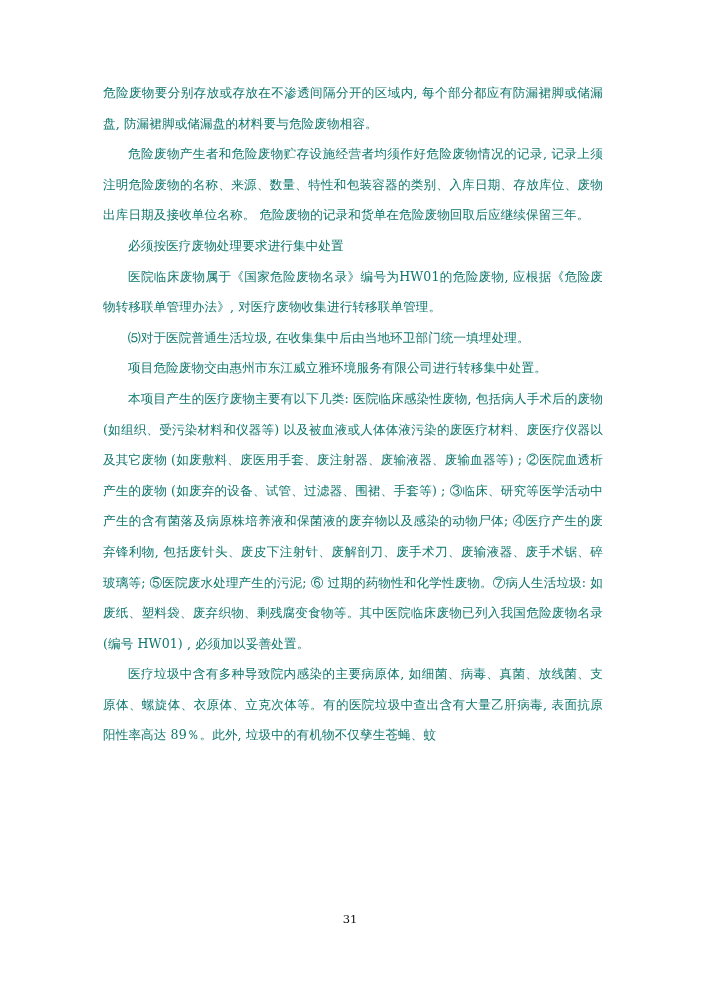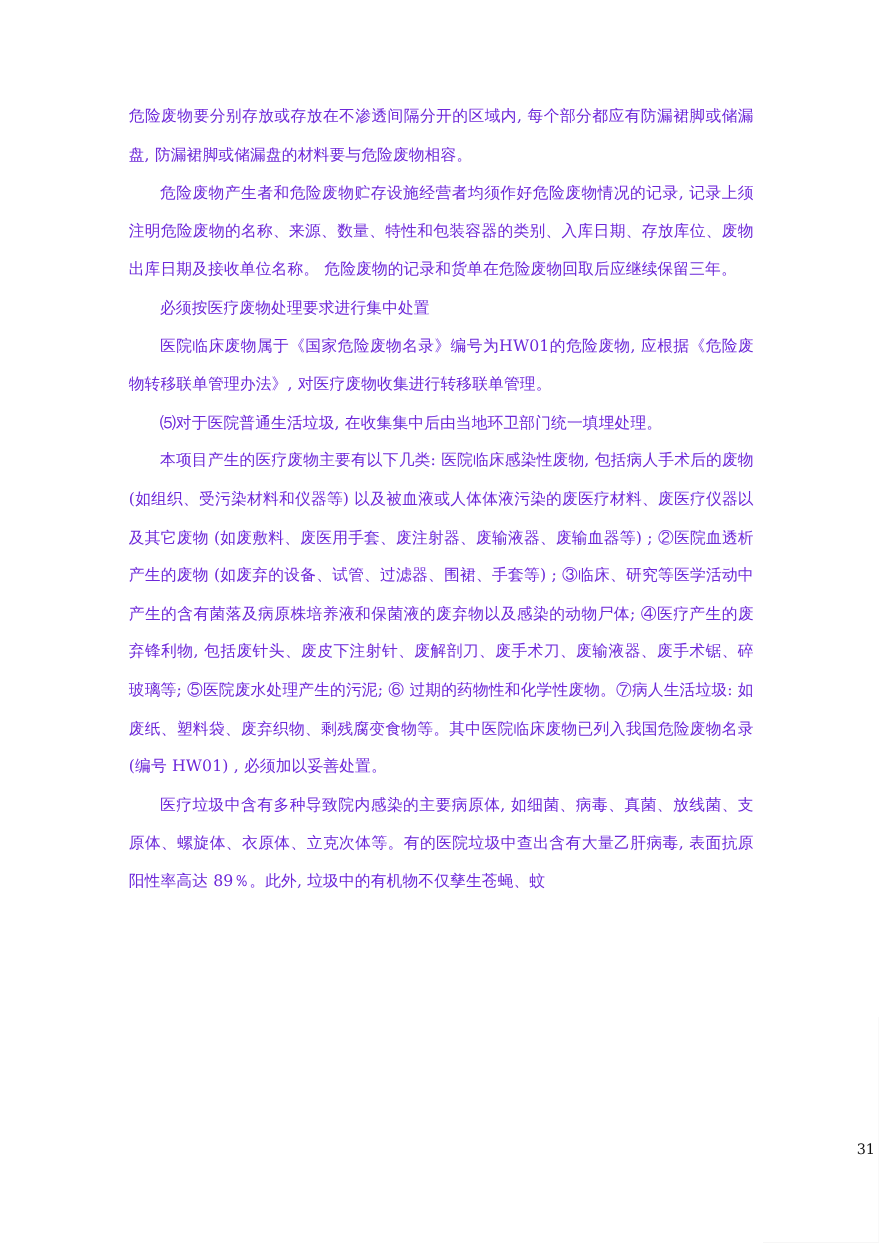--- a/index.html
+++ b/index.html
@@ -17,50 +17,51 @@
     box-sizing: border-box;
   }
   .content {
     position: absolute;
     left: 103px;
     top: 78px;
     width: 500px;
     font-family: "DejaVu Serif", "Liberation Serif", serif;
     font-size: 12.6px;
     line-height: 30.6px;
-    color: #6d28d9;
+    color: #0f766e;
     text-align: justify;
     text-justify: inter-character;
   }
   .para {
     margin: 0;
     text-indent: 0;
     letter-spacing: 0.1px;
   }
   .para.indent {
     text-indent: 25px;
   }
   .page-number {
     position: absolute;
     left: 0;
     top: 912px;
     width: 700px;
-    text-align: right;
+    text-align: center;
     font-family: "DejaVu Serif", "Liberation Serif", serif;
     font-size: 11.5px;
     color: #111;
   }
 </style>
 </head>
 <body>
 
 <div class="page">
   <div class="content">
     <p class="para">危险废物要分别存放或存放在不渗透间隔分开的区域内, 每个部分都应有防漏裙脚或储漏盘, 防漏裙脚或储漏盘的材料要与危险废物相容。</p>
     <p class="para indent">危险废物产生者和危险废物贮存设施经营者均须作好危险废物情况的记录, 记录上须注明危险废物的名称、来源、数量、特性和包装容器的类别、入库日期、存放库位、废物出库日期及接收单位名称。 危险废物的记录和货单在危险废物回取后应继续保留三年。</p>
     <p class="para indent">必须按医疗废物处理要求进行集中处置</p>
     <p class="para indent">医院临床废物属于《国家危险废物名录》编号为HW01的危险废物, 应根据《危险废物转移联单管理办法》, 对医疗废物收集进行转移联单管理。</p>
     <p class="para indent">⑸对于医院普通生活垃圾, 在收集集中后由当地环卫部门统一填埋处理。</p>
+    <p class="para indent">项目危险废物交由惠州市东江威立雅环境服务有限公司进行转移集中处置。</p>
     <p class="para indent">本项目产生的医疗废物主要有以下几类: 医院临床感染性废物, 包括病人手术后的废物 (如组织、受污染材料和仪器等) 以及被血液或人体体液污染的废医疗材料、废医疗仪器以及其它废物 (如废敷料、废医用手套、废注射器、废输液器、废输血器等) ; ②医院血透析产生的废物 (如废弃的设备、试管、过滤器、围裙、手套等) ; ③临床、研究等医学活动中产生的含有菌落及病原株培养液和保菌液的废弃物以及感染的动物尸体; ④医疗产生的废弃锋利物, 包括废针头、废皮下注射针、废解剖刀、废手术刀、废输液器、废手术锯、碎玻璃等; ⑤医院废水处理产生的污泥; ⑥ 过期的药物性和化学性废物。⑦病人生活垃圾: 如废纸、塑料袋、废弃织物、剩残腐变食物等。其中医院临床废物已列入我国危险废物名录 (编号 HW01) , 必须加以妥善处置。</p>
     <p class="para indent">医疗垃圾中含有多种导致院内感染的主要病原体, 如细菌、病毒、真菌、放线菌、支原体、螺旋体、衣原体、立克次体等。有的医院垃圾中查出含有大量乙肝病毒, 表面抗原阳性率高达 89％。此外, 垃圾中的有机物不仅孳生苍蝇、蚊</p>
   </div>
   <div class="page-number">31</div>
 </div>
 
 </body></html>

